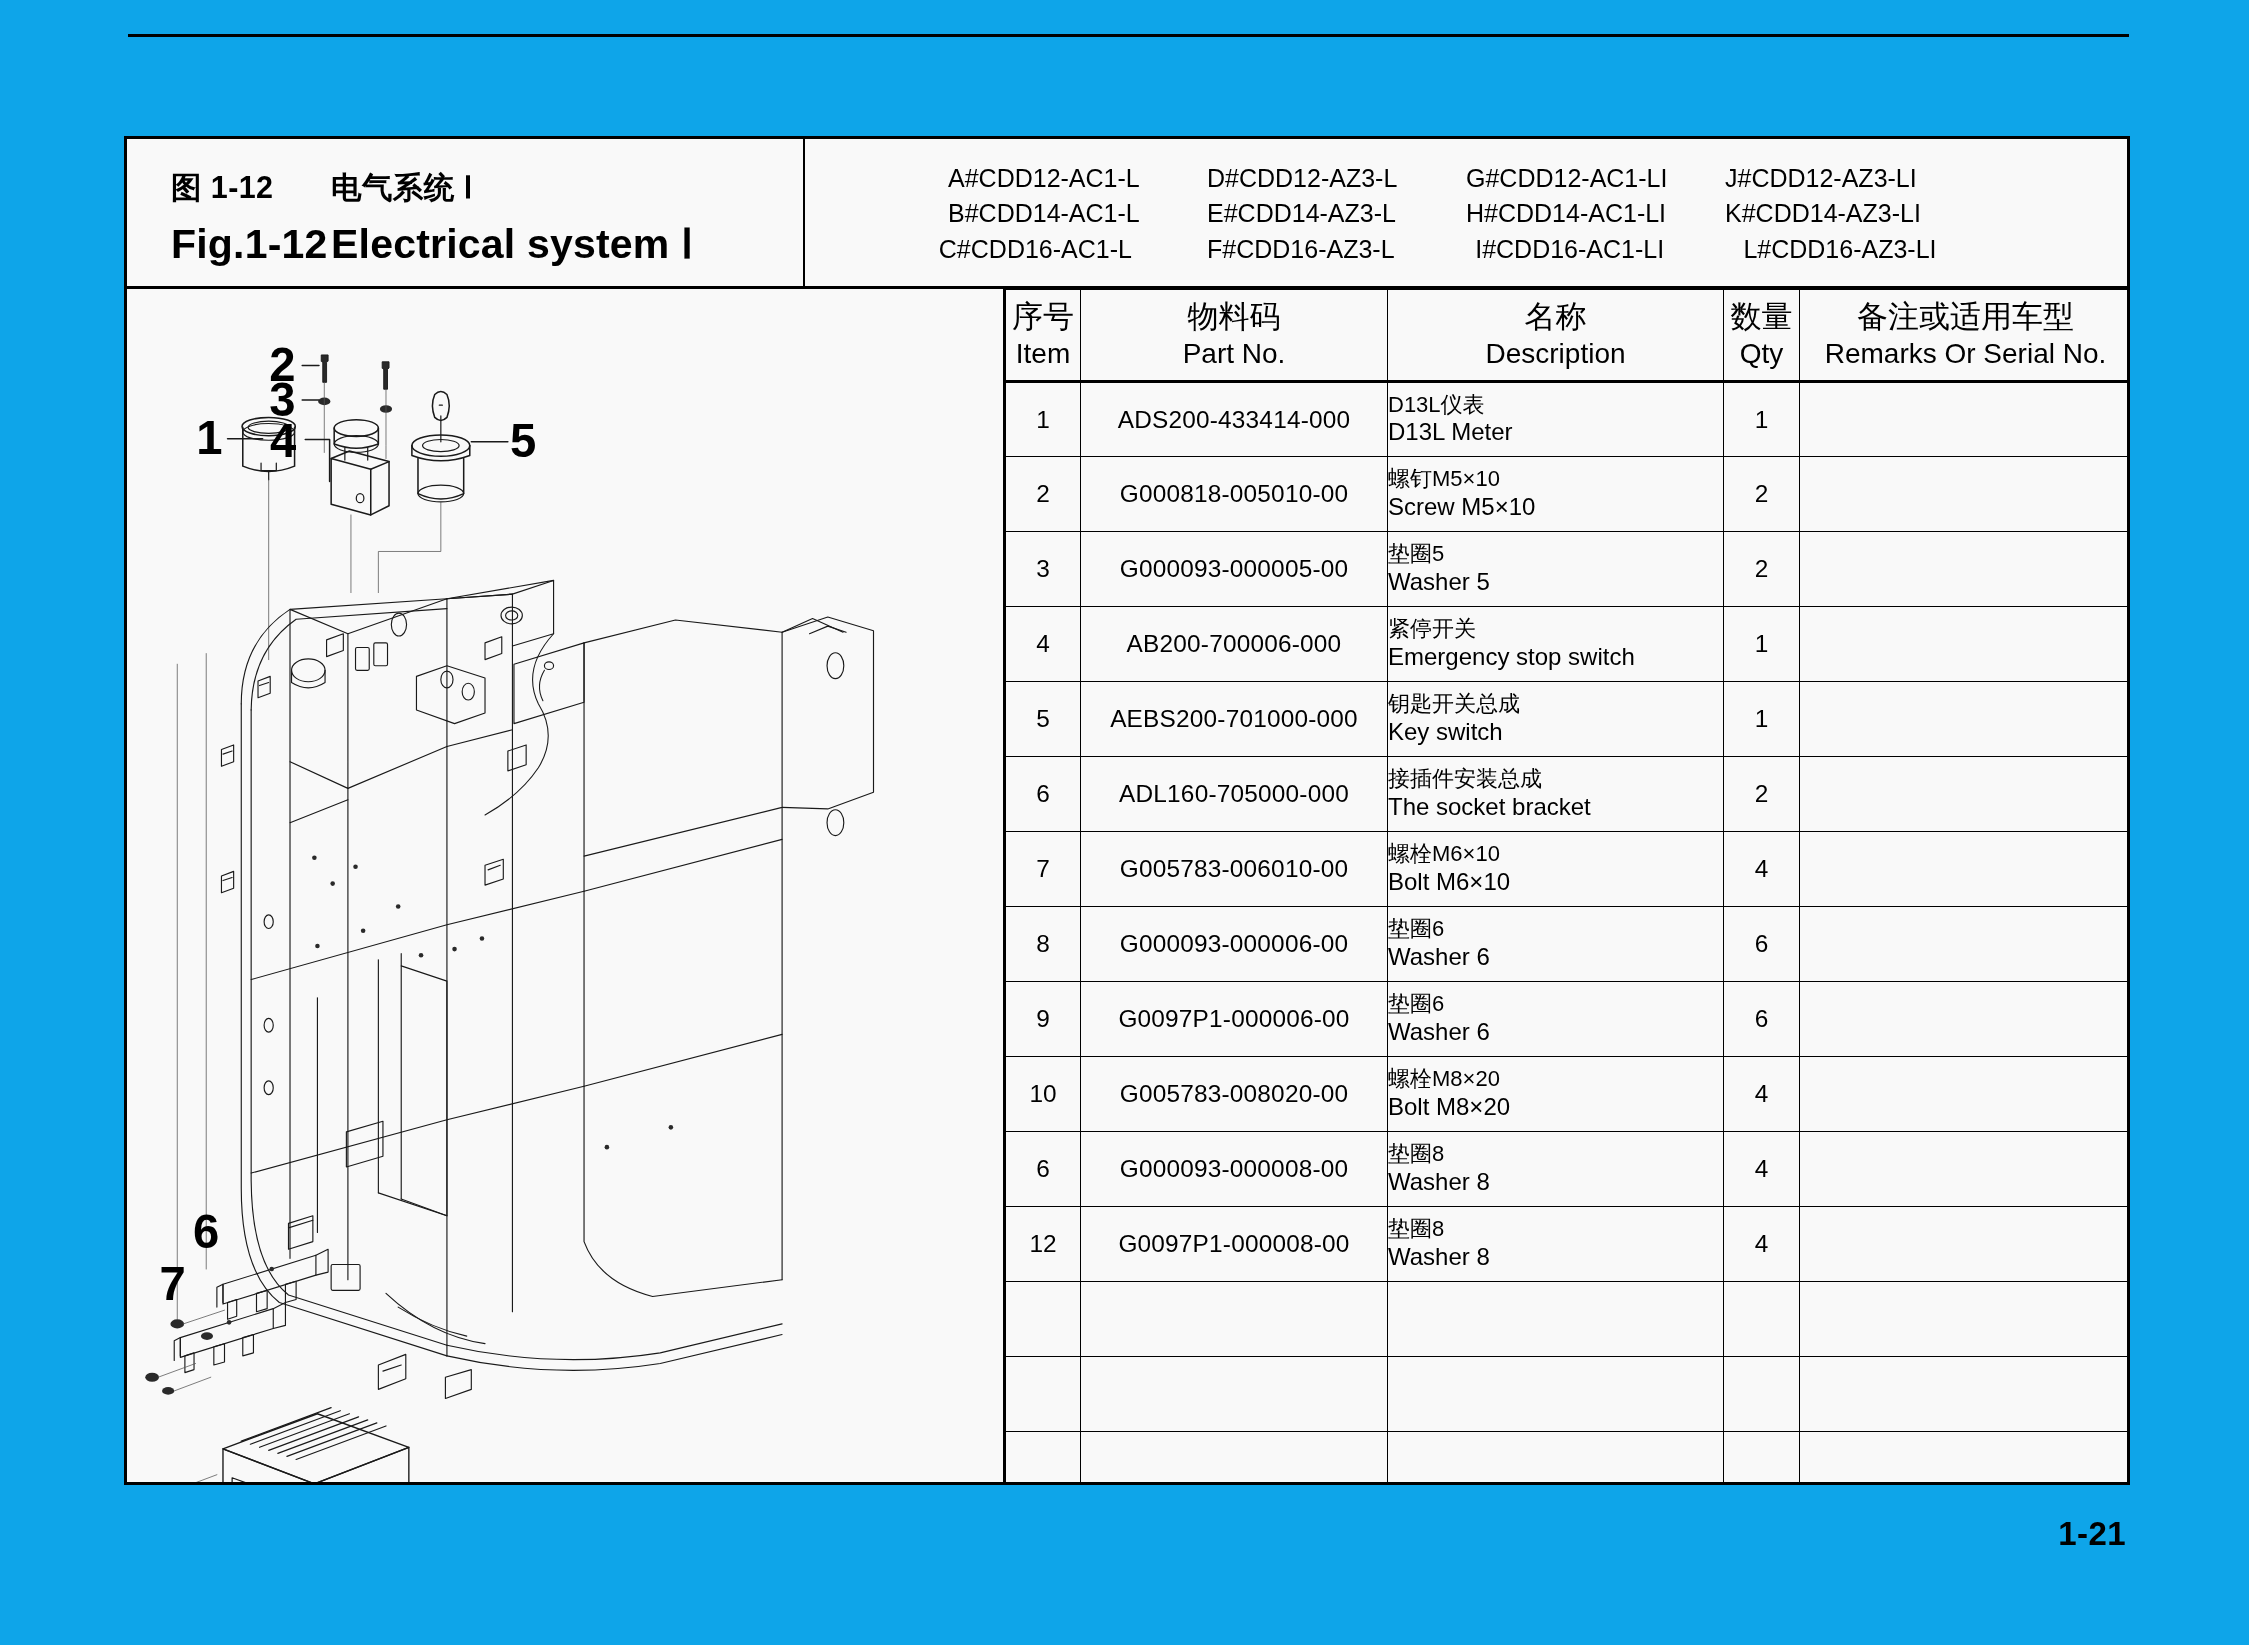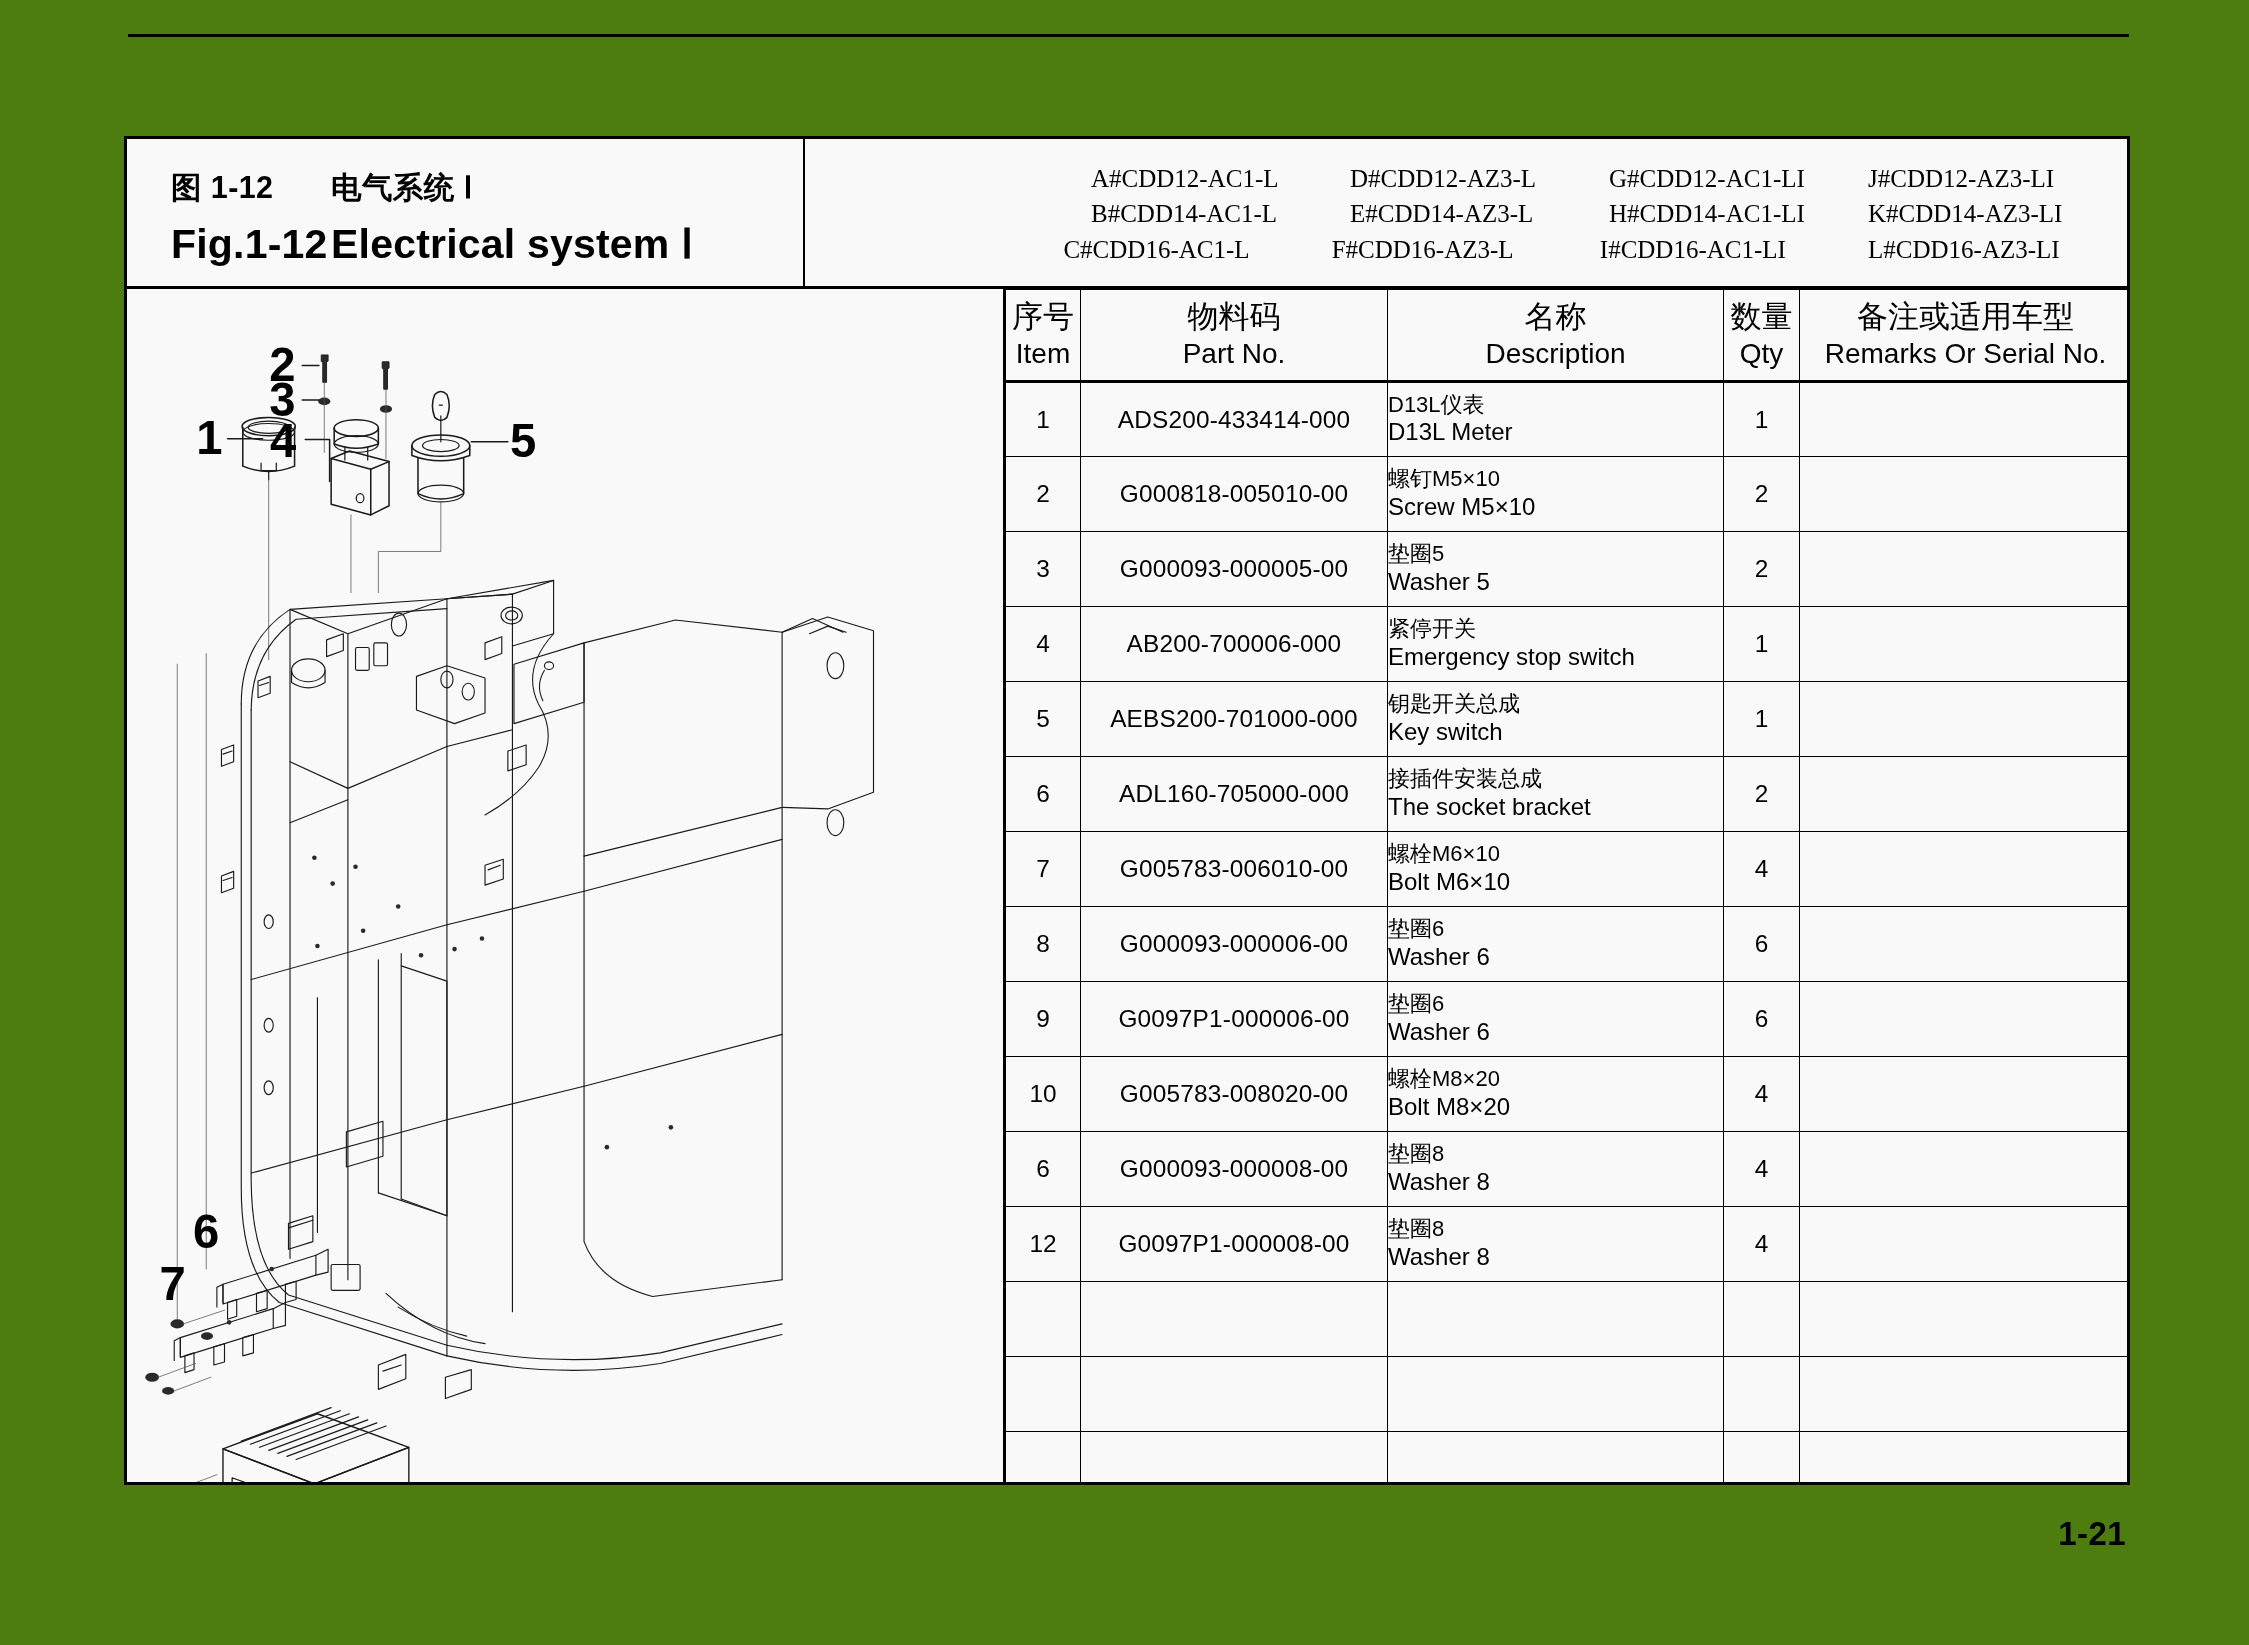--- a/index.html
+++ b/index.html
@@ -13,21 +13,21 @@
     position: relative;
     font-family: "Liberation Sans", sans-serif;
     color: #000000;
     overflow: hidden;
   }
   .page {
     position: absolute;
     left: 0; top: 0;
     width: 2250px;
     height: 1645px;
-    background: #4d7c0f;
+    background: #0ea5e9;
   }
 
   
   .top-rule {
     position: absolute;
     left: 128px;
     top: 34px;
     width: 2001px;
     height: 3.1px;
     background: #000;
@@ -76,24 +76,23 @@
 
   .models {
     position: absolute;
     left: 678px;
     top: 0;
     right: 0;
     height: 100%;
     display: flex;
     flex-direction: column;
     justify-content: center;
-    align-items: flex-end;
+    align-items: center;
     padding-top: 3.1px;
     box-sizing: border-box;
-    font-family: Liberation Serif, serif;
   }
   .model-row {
     display: flex;
     font-size: 25px;
     line-height: 1.42;
     white-space: nowrap;
   }
   .model-cell {
     width: 259px;
     text-align: left;

